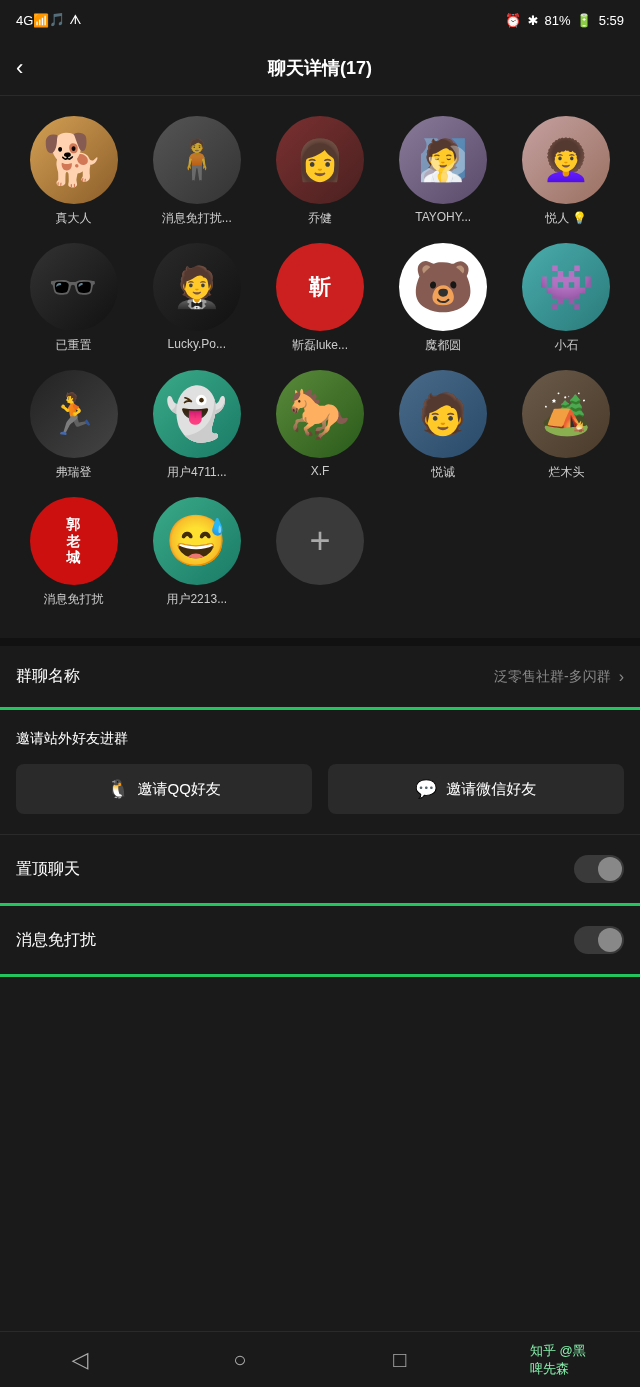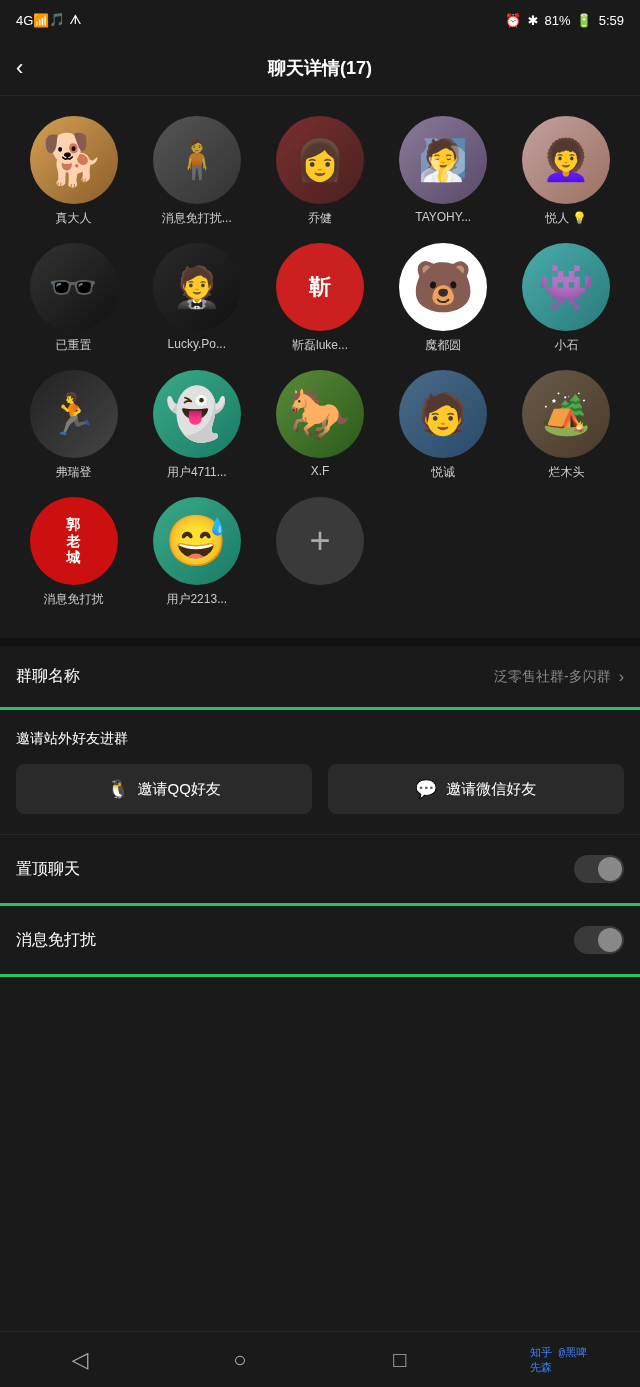--- a/index.html
+++ b/index.html
@@ -413,15 +413,15 @@
 
 </div>
 
 <div style="height: 80px;"></div>
 
 <div class="bottom-nav">
   <div class="nav-item">◁</div>
   <div class="nav-item">○</div>
   <div class="nav-item">□</div>
   <div class="nav-item">
-    <span style="font-size:11px; color:#3b82f6;font-family:Liberation Mono, monospace;">知乎 @黑啤先森</span>
+    <span style="font-size:13px; color:#86efac;">知乎 @黑啤先森</span>
   </div>
 </div>
 
 </body></html>

